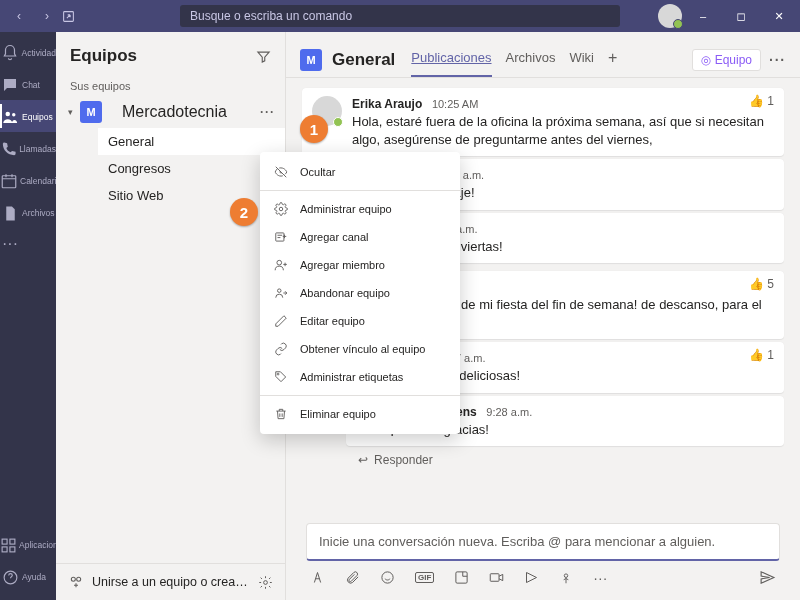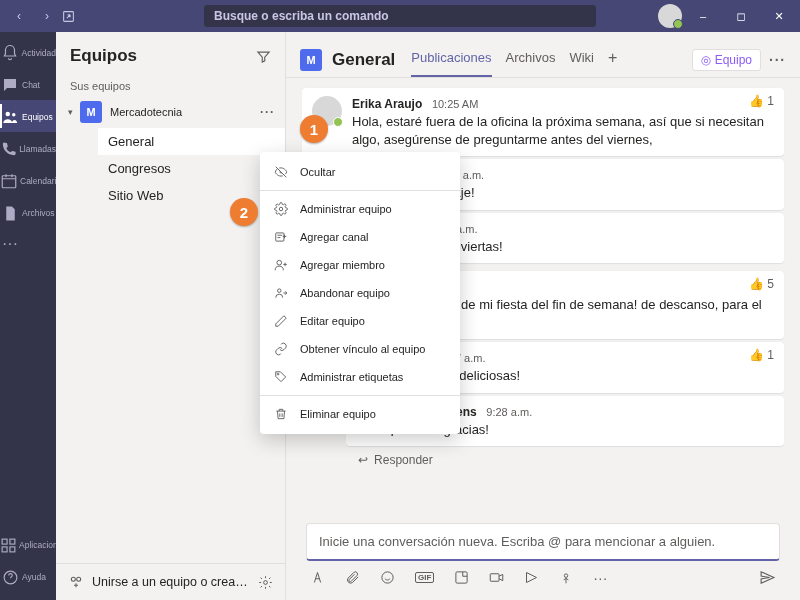--- a/index.html
+++ b/index.html
@@ -2,21 +2,21 @@
 <html><head>
 <meta charset="utf-8">
 <style>
   * { box-sizing: border-box; margin: 0; padding: 0; font-family: "Segoe UI", sans-serif; }
   body { width: 800px; height: 600px; overflow: hidden; background: #f3f2f1; position: relative; }
   
   
   .titlebar { height: 32px; background: #464775; display: flex; align-items: center; color: #fff; position: relative; }
   .titlebar .nav { display: flex; gap: 2px; padding: 0 6px; }
   .titlebar .nav button { width: 26px; height: 24px; background: transparent; border: none; color: #c8c6e4; cursor: pointer; font-size: 12px; border-radius: 2px; }
-  .searchbar { position: absolute; left: 50%; transform: translateX(-50%); width: 392px; height: 22px; background: #33344a; border-radius: 3px; color: #c8c6e4; font-size: 12px; display: flex; align-items: center; padding: 0 10px; font-weight: bold; }
+  .searchbar { position: absolute; left: 50%; transform: translateX(-50%); width: 440px; height: 22px; background: #33344a; border-radius: 3px; color: #c8c6e4; font-size: 12px; display: flex; align-items: center; padding: 0 10px; }
   .titlebar .right { margin-left: auto; display: flex; align-items: center; gap: 4px; padding-right: 4px; }
   .avatar { width: 24px; height: 24px; border-radius: 50%; background: #d8d8d8; position: relative; display: inline-block; overflow: visible; }
   .avatar::after { content: ""; position: absolute; right: -1px; bottom: -1px; width: 8px; height: 8px; background: #92c353; border: 1.5px solid #464775; border-radius: 50%; }
   .winbtn { width: 34px; height: 28px; background: transparent; border: none; color: #fff; cursor: pointer; font-size: 11px; }
   
   
   .rail { position: absolute; top: 32px; left: 0; width: 56px; bottom: 0; background: #33344a; display: flex; flex-direction: column; align-items: center; padding-top: 4px; }
   .rail-item { width: 56px; padding: 7px 0 5px 0; display: flex; flex-direction: row; align-items: center; gap: 2px; color: #adacc4; cursor: pointer; position: relative; }
   .rail-item.active { background: #464775; color: #fff; }
   .rail-item.active::before { content: ""; position: absolute; left: 0; top: 4px; bottom: 4px; width: 2px; background: #fff; }
@@ -29,37 +29,37 @@
   
   
   .teams-pane { width: 230px; background: #f3f2f1; border-right: 1px solid #e1dfdd; display: flex; flex-direction: column; }
   .teams-header { display: flex; align-items: center; padding: 14px 14px 10px 14px; }
   .teams-header h2 { font-size: 17px; font-weight: 700; color: #252423; }
   .teams-header .filter { margin-left: auto; color: #605e5c; font-size: 14px; cursor: pointer; }
   .your-teams { font-size: 11px; color: #605e5c; padding: 4px 14px; }
   .team-row { display: flex; align-items: center; padding: 5px 10px 5px 12px; cursor: pointer; }
   .team-row .caret { font-size: 9px; color: #605e5c; width: 12px; }
   .team-row .team-avatar { width: 22px; height: 22px; border-radius: 3px; background: #4f6bed; color: #fff; display: flex; align-items: center; justify-content: center; font-size: 11px; font-weight: 600; margin-right: 8px; }
-  .team-row .team-name { font-size: 11px; color: #252423; }
+  .team-row .team-name { font-size: 16px; color: #252423; margin-left: 12px; }
   .team-row .more { margin-left: auto; color: #605e5c; font-weight: bold; letter-spacing: 1px; font-size: 12px; }
   .channel-list { padding-left: 42px; }
   .channel-item { font-size: 13px; color: #252423; padding: 6px 10px; cursor: pointer; }
   .channel-item.active { background: #fff; }
   .teams-footer { margin-top: auto; display: flex; align-items: center; padding: 10px 12px; border-top: 1px solid #e1dfdd; gap: 8px; }
   .teams-footer .join { font-size: 12.5px; color: #252423; flex: 1; white-space: nowrap; overflow: hidden; text-overflow: ellipsis; }
   .teams-footer .ic { color: #605e5c; font-size: 14px; cursor: pointer; }
   
   
   .chat-pane { flex: 1; background: #f3f2f1; display: flex; flex-direction: column; min-width: 0; }
   .chat-header { display: flex; align-items: center; padding: 10px 14px 0 14px; gap: 10px; border-bottom: 1px solid #e1dfdd; }
   .chat-header .team-avatar { width: 22px; height: 22px; border-radius: 3px; background: #4f6bed; color: #fff; display: flex; align-items: center; justify-content: center; font-size: 11px; font-weight: 600; }
   .chat-header h3 { font-size: 17px; font-weight: 700; color: #252423; }
   .tabs { display: flex; gap: 14px; margin-left: 6px; }
   .tab { font-size: 13px; color: #605e5c; padding: 8px 0 10px 0; cursor: pointer; border-bottom: 2px solid transparent; }
-  .tab.active { color: #6264a7; border-bottom-color: #6264a7; }
+  .tab.active { color: #6264a7; border-bottom-color: #6264a7; text-decoration: underline; }
   .tab.add { font-size: 16px; line-height: 1; padding-bottom: 8px; }
   .chat-header .right { margin-left: auto; display: flex; gap: 8px; align-items: center; }
   .btn-team { font-size: 12px; color: #8b5cf6; border: 1px solid #e1dfdd; background: #fff; padding: 3px 8px; border-radius: 3px; cursor: pointer; }
   .more-dots { color: #605e5c; font-size: 14px; font-weight: bold; letter-spacing: 1px; cursor: pointer; }
   
   
   .messages { flex: 1; overflow: hidden; padding: 10px 16px 0 16px; }
   .thread { margin-bottom: 8px; }
   .msg { background: #fff; border-radius: 4px; padding: 8px 10px; margin-bottom: 3px; display: flex; gap: 10px; position: relative; box-shadow: 0 0.5px 1px rgba(0,0,0,.08); }
   .msg.reply { margin-left: 44px; }

